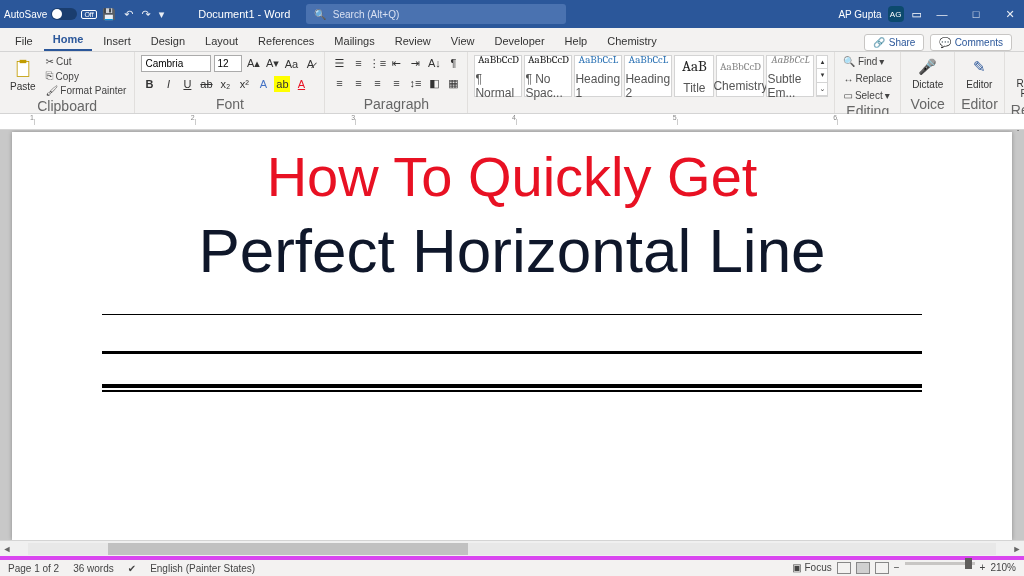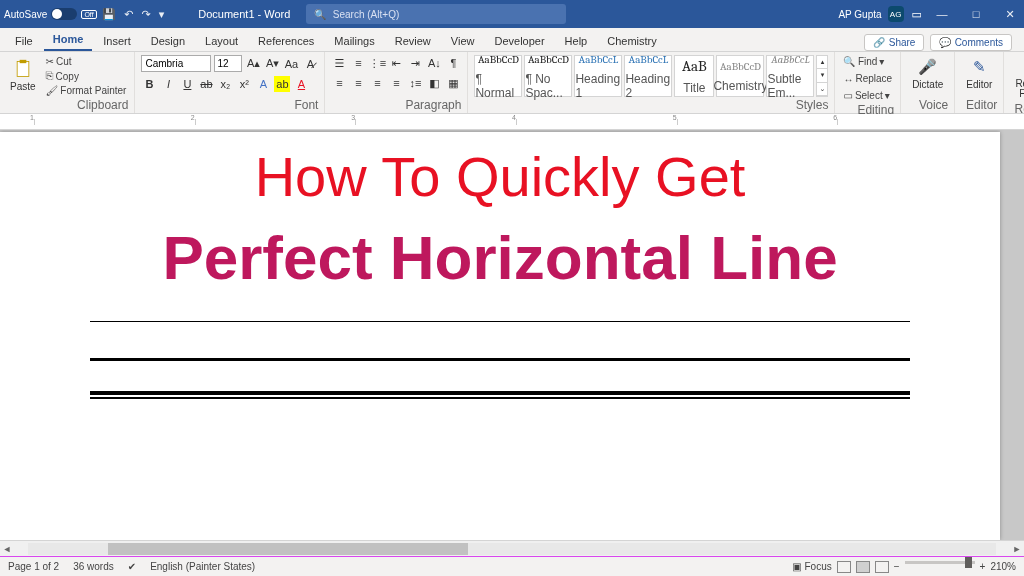--- a/index.html
+++ b/index.html
@@ -23,21 +23,21 @@
 .menubar { background:#f3f2f1; height:24px; display:flex; align-items:flex-end; padding:0 6px; gap:2px; border-bottom:1px solid #d4d4d4;}
 .menubar .tab { padding:4px 9px; font-size:11px; cursor:pointer; color:#333; }
 .menubar .tab.active { color:#2b579a; border-bottom:2px solid #2b579a; font-weight:700; }
 .menubar .right-actions { margin-left:auto; display:flex; gap:6px; padding-right:6px; }
 .menubar .right-actions .pill { border:1px solid #c8c6c4; border-radius:3px; padding:2px 8px; font-size:10px; background:#fff; cursor:pointer; color:#2b579a;}
 
 
 .ribbon { background:#f3f2f1; display:flex; height:62px; border-bottom:1px solid #d4d4d4; font-size:10px; }
 .group { border-right:1px solid #e1dfdd; padding:3px 6px 1px; display:flex; flex-direction:column; justify-content:space-between; }
 .group .content { display:flex; align-items:flex-start; gap:4px; }
-.group .label { text-align:right; color:#666; font-size:12px; padding-top:1px;}
+.group .label { text-align:center; color:#666; font-size:14px; padding-top:1px;}
 .small-btn { padding:1px 2px; cursor:pointer; display:flex; align-items:center; gap:2px; color:#444; white-space:nowrap;}
 .vstack { display:flex; flex-direction:column; gap:1px; }
 .hstack { display:flex; gap:3px; align-items:center; }
 
 
 .paste-btn { display:flex; flex-direction:column; align-items:center; cursor:pointer; padding:2px 4px;}
 .paste-btn svg { width:20px; height:24px;}
 
 
 .font-select { width:70px; height:17px; border:1px solid #ababab; background:#fff; font-size:10px; padding:0 3px;}
@@ -56,37 +56,37 @@
 
 .big-btn { display:flex; flex-direction:column; align-items:center; cursor:pointer; padding:2px 5px; gap:2px;}
 .big-btn .icn { width:20px; height:20px; display:flex; align-items:center; justify-content:center; font-size:15px;}
 
 
 .ruler { height:16px; background:#fff; border-bottom:1px solid #d4d4d4; position:relative; font-size:7px; color:#888; display:flex; align-items:center; padding:0 30px;}
 .ruler .rseg { flex:1; border-left:1px solid #ccc; height:6px; position:relative;}
 .ruler .num { position:relative; top:-4px; }
 
 
-.doc-area { background:#c8c8c8; height: calc(576px - 28px - 24px - 62px - 16px - 16px - 20px); overflow:hidden; display:flex; justify-content:flex-start; padding-top:2px;}
+.doc-area { background:#c8c8c8; height: calc(576px - 28px - 24px - 62px - 16px - 16px - 20px); overflow:hidden; display:flex; justify-content:center; padding-top:2px;}
 .page { background:#fff; width:1000px; height:100%; box-shadow:0 0 4px rgba(0,0,0,.3); padding:10px 30px; font-family: Cambria, Georgia, serif; text-align:center;}
 .line1 { color:#e81123; font-size:56px; font-weight:500; line-height:1.1; margin-top:4px;}
-.line2 { color:#be185d; font-size:62px; font-weight:700; line-height:1.15; margin-top:14px;}
+.line2 { color:#0f172a; font-size:62px; font-weight:400; line-height:1.15; margin-top:7px;}
 .hr-wrap { margin: 28px auto 0; width: 820px; }
 .hr-thin { border:0; border-top:1.5px solid #000; margin-bottom: 36px;}
 .hr-med { border:0; border-top:3px solid #000; margin-bottom: 30px;}
 .hr-thick { height:8px; border-top:4px solid #000; border-bottom:2px solid #000;}
 
 
 .hscroll { height:16px; background:#f0f0f0; display:flex; align-items:center; border-top:1px solid #d4d4d4;}
 .hscroll .track { flex:1; height:12px; background:#e8e8e8; margin:0 14px; position:relative;}
 .hscroll .thumb { position:absolute; left:80px; width:360px; height:12px; background:#c1c1c1;}
 .hscroll .arrow { width:14px; text-align:center; font-size:9px; color:#666; cursor:pointer;}
 
 
-.statusbar { height:20px; background:#f3f2f1; border-top:1px solid #d946ef; display:flex; align-items:center; padding:0 8px; font-size:10px; color:#444; gap:14px;}
+.statusbar { height:20px; background:#f3f2f1; border-top:4px solid #d946ef; display:flex; align-items:center; padding:0 8px; font-size:10px; color:#444; gap:14px;}
 .statusbar .right { margin-left:auto; display:flex; align-items:flex-start; gap:5px;}
 .zoom-slider { width:70px; height:3px; background:#c8c6c4; position:relative;}
 .zoom-slider .knob { width:7px; height:11px; background:#605e5c; position:absolute; left:60px; top:-4px;}
 .view-icn { width:14px; height:12px; border:1px solid #888; cursor:pointer;}
 </style>
 </head>
 <body>
 
 <div class="titlebar">
   <div class="autosave">
@@ -247,21 +247,20 @@
             <span class="preview" style="font-style:italic;color:#888">AaBbCcL</span>
             <span class="name">Subtle Em...</span>
           </div>
         <div class="gallery-more">
             <span>▴</span>
             <span>▾</span>
             <span>⌄</span>
           </div>
       </div>
     </div>
-    <div class="label">Styles</div>
   </div>
 
   <div class="group">
     <div class="content vstack">
       <div class="small-btn"><span>🔍</span><span>Find</span> ▾</div>
       <div class="small-btn">
           <span>↔</span>
           <span>Replace</span>
         </div>
       <div class="small-btn"><span>▭</span><span>Select</span> ▾</div>

